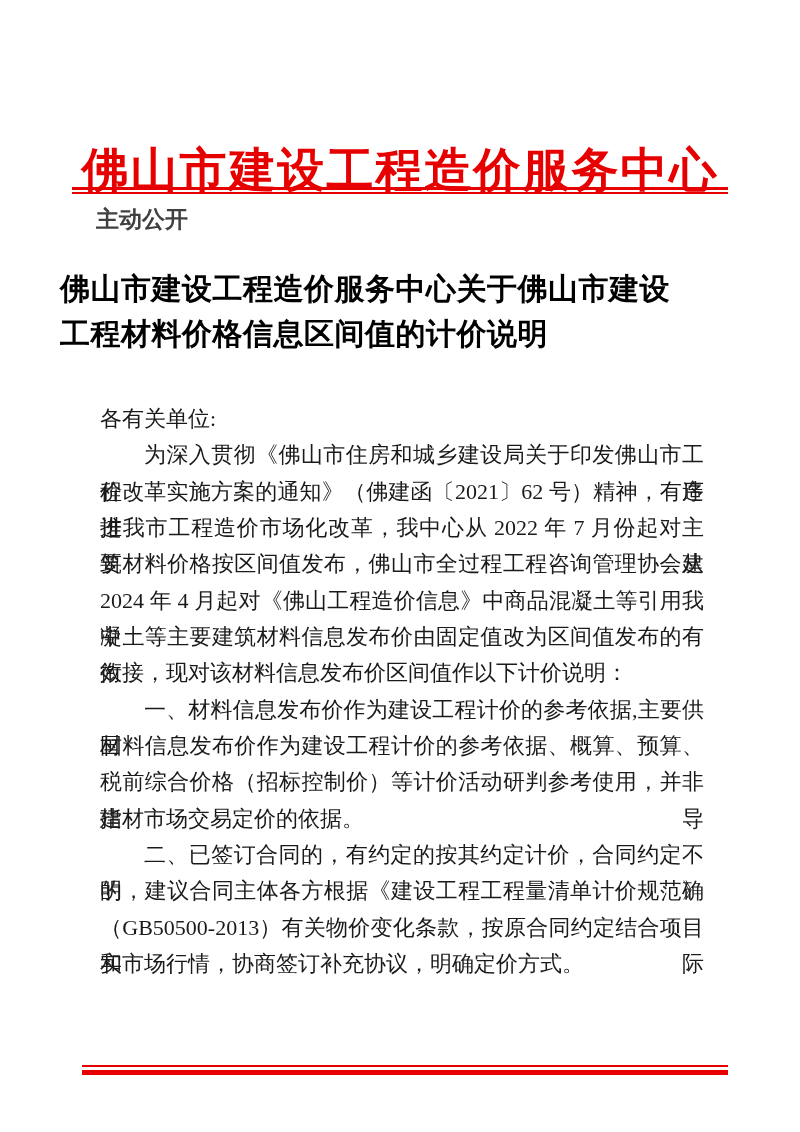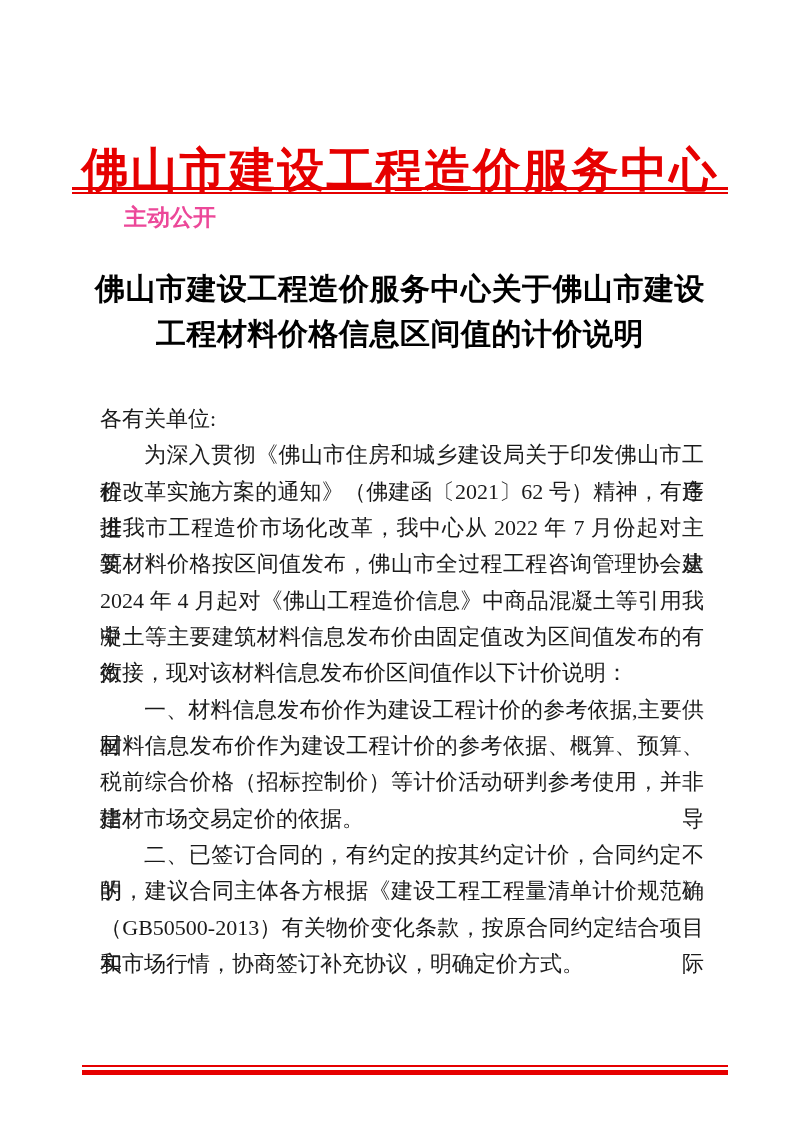--- a/index.html
+++ b/index.html
@@ -30,32 +30,31 @@
   
   .letterhead-rule{
     position:absolute;
     top:187px;left:72px;width:656px;
     height:2px;
     border-top:3px solid #e60000;
     border-bottom:2px solid #e60000;
   }
   .disclosure{
     position:absolute;
-    top:204px;left:124px;
-    font-family:Liberation Mono, monospace;
+    top:204px;left:96px;
+    font-family:Liberation Sans, sans-serif;
     font-size:23px;
     font-weight:600;
     line-height:30px;
-    color:#ec4899;
+    color:#404040;
     white-space:nowrap;
   }
   .doc-title{
     position:absolute;
     top:266px;left:60px;width:680px;
-    text-align:center;
     color:#000;
   }
   .doc-title .tline{
     font-size:30px;
     font-weight:bold;
     line-height:45px;
     letter-spacing:0.5px;
     white-space:nowrap;
   }
   .body-text{

